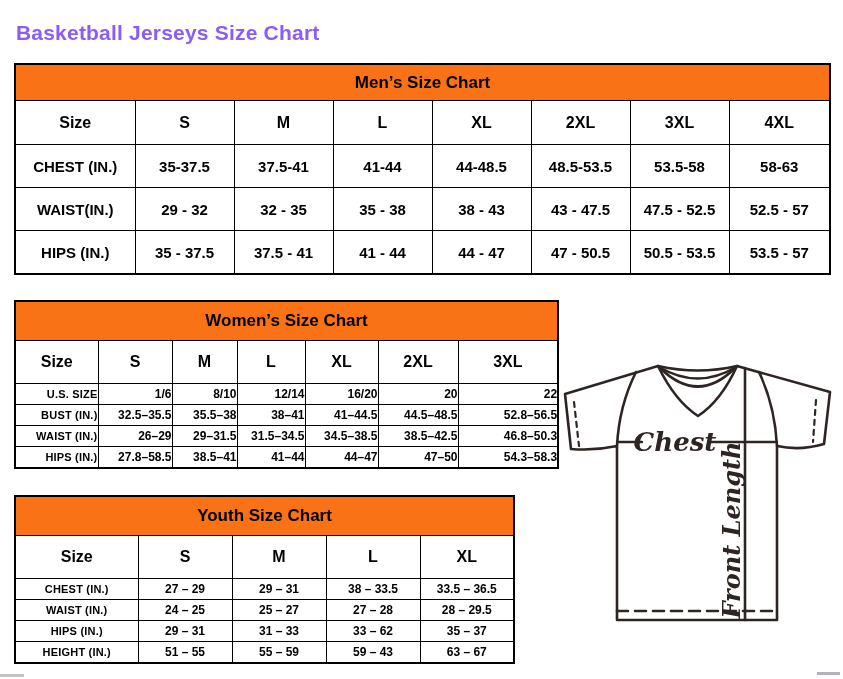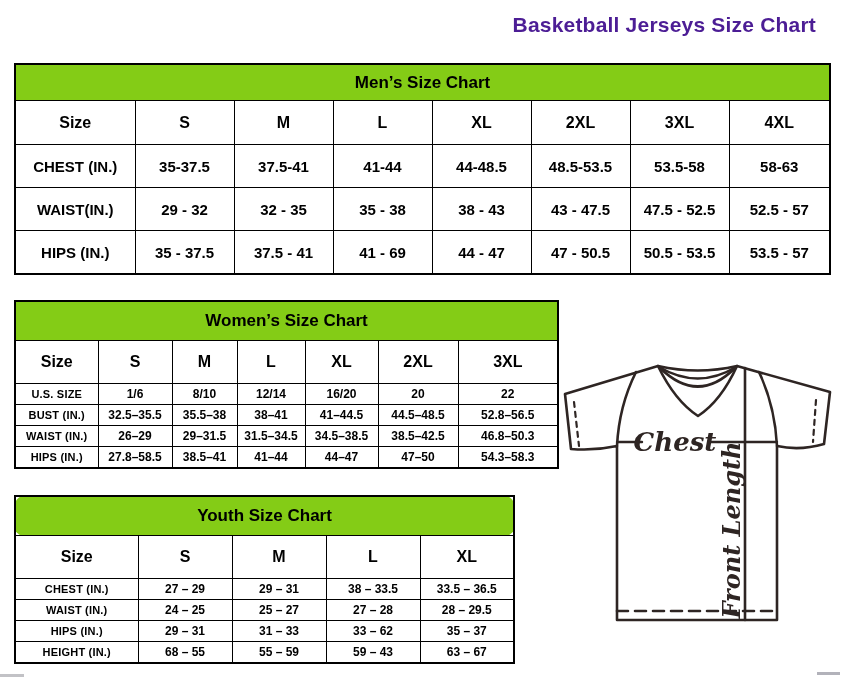--- a/index.html
+++ b/index.html
@@ -1,46 +1,46 @@
 <!DOCTYPE html>
 <html><head>
 <meta charset="utf-8">
 <style>
   html,body{margin:0;padding:0;background:#ffffff;}
   .page{
     position:relative;width:843px;height:679px;background:#ffffff;
     font-family:"Liberation Sans",sans-serif;color:#000;overflow:hidden;
   }
   .page-title{
-    position:absolute;top:5px;left:0;width:808px;margin:8px;
-    text-align:right;font-size:21px;font-weight:700;color:#4c1d95;
+    position:absolute;top:5px;left:0;width:808px;margin:16px;
+    text-align:left;font-size:21px;font-weight:700;color:#8b5cf6;
     letter-spacing:0.2px;
   }
   section.size-table{position:absolute;}
   .mens  {left:14px;top:63px; width:815px;}
   .womens{left:14px;top:300px;width:535px;}
   .youth {left:14px;top:495px;width:499px;}
 
   table{border-collapse:collapse;table-layout:fixed;width:100%;border:2px solid #000;}
   th,td{
     border:1px solid #000;font-weight:700;color:#000;text-align:center;
     vertical-align:middle;padding:0;white-space:nowrap;overflow:hidden;
   }
-  .tbl-title{background:#84cc16;font-size:17px;}
+  .tbl-title{background:#f97316;font-size:17px;}
 
   .mens .title-row th{height:35px;}
   .mens .head-row  th{height:43px;font-size:16px;}
   .mens tbody th,.mens tbody td{height:42px;font-size:15px;}
 
   .womens .title-row th{height:38px;}
   .womens .head-row  th{height:42px;font-size:16px;}
-  .womens tbody th,.womens tbody td{height:20px;font-size:12px;}
+  .womens tbody th,.womens tbody td{height:20px;font-size:12px;text-align:right;}
   .womens tbody th{font-size:11px;letter-spacing:0.2px;}
 
-  .youth .title-row th{height:38px;border-radius:9px;}
+  .youth .title-row th{height:38px;}
   .youth .head-row  th{height:42px;font-size:16px;}
   .youth tbody th,.youth tbody td{height:20px;font-size:12px;}
   .youth tbody th{font-size:11px;letter-spacing:0.2px;}
 
   .jersey-diagram{position:absolute;left:556px;top:358px;width:287px;height:266px;}
   .jersey-diagram text{
     font-family:"DejaVu Serif","Liberation Serif",serif;
     font-style:italic;font-weight:700;
   }
   .scrollbar-fragment{position:absolute;height:3px;background:#c2c2c6;}
@@ -99,21 +99,21 @@
             <td>35 - 38</td>
             <td>38 - 43</td>
             <td>43 - 47.5</td>
             <td>47.5 - 52.5</td>
             <td>52.5 - 57</td>
           </tr>
           <tr>
             <th>HIPS (IN.)</th>
             <td>35 - 37.5</td>
             <td>37.5 - 41</td>
-            <td>41 - 69</td>
+            <td>41 - 44</td>
             <td>44 - 47</td>
             <td>47 - 50.5</td>
             <td>50.5 - 53.5</td>
             <td>53.5 - 57</td>
           </tr>
         </tbody>
       </table>
     </section>
   <section class="size-table womens">
       <table>
@@ -218,21 +218,21 @@
           </tr>
           <tr>
             <th>HIPS (IN.)</th>
             <td>29 – 31</td>
             <td>31 – 33</td>
             <td>33 – 62</td>
             <td>35 – 37</td>
           </tr>
           <tr>
             <th>HEIGHT (IN.)</th>
-            <td>68 – 55</td>
+            <td>51 – 55</td>
             <td>55 – 59</td>
             <td>59 – 43</td>
             <td>63 – 67</td>
           </tr>
         </tbody>
       </table>
     </section>
 
   <svg class="jersey-diagram" viewBox="0 0 287 266" xmlns="http://www.w3.org/2000/svg">
     <g fill="none" stroke="#2e2523" stroke-width="2.6" stroke-linejoin="round" stroke-linecap="round">

